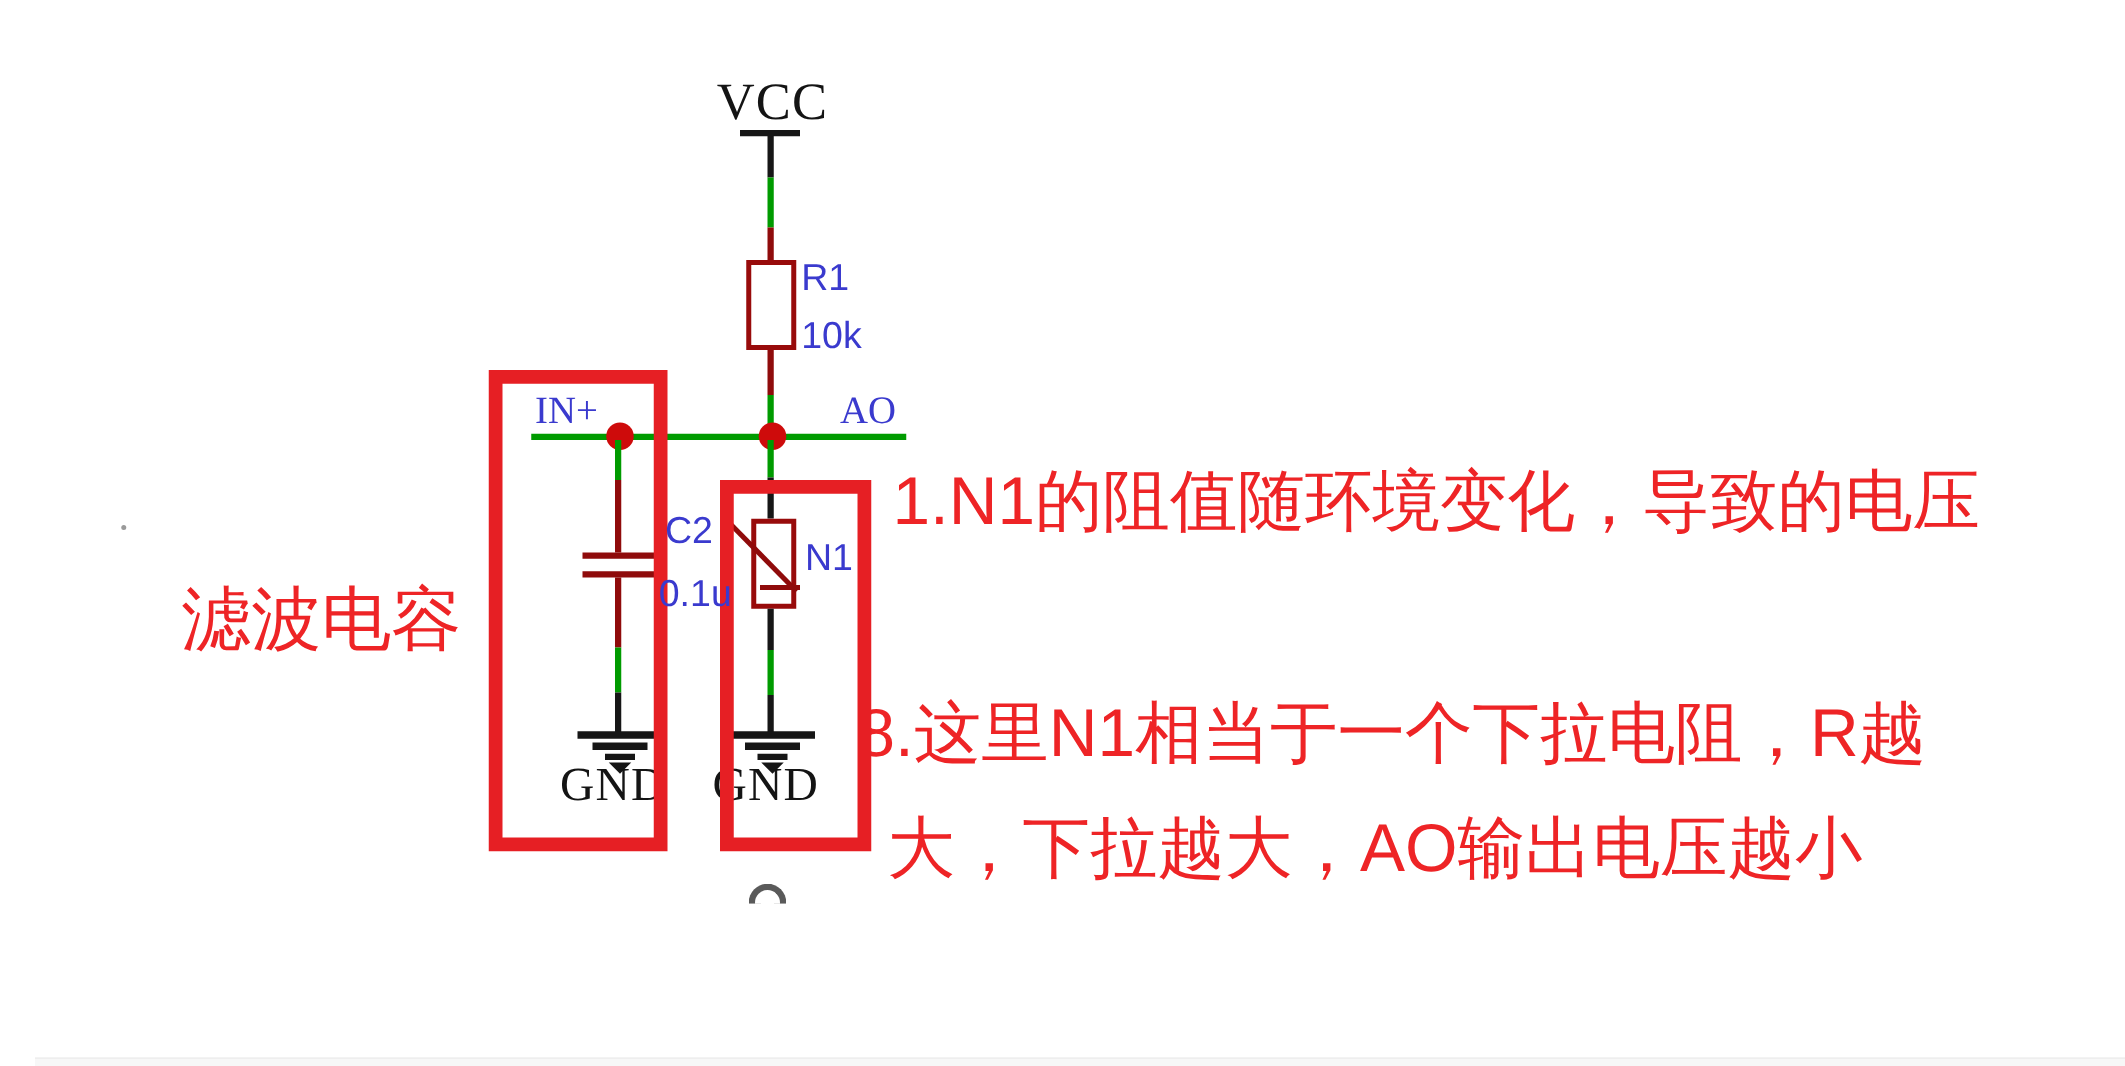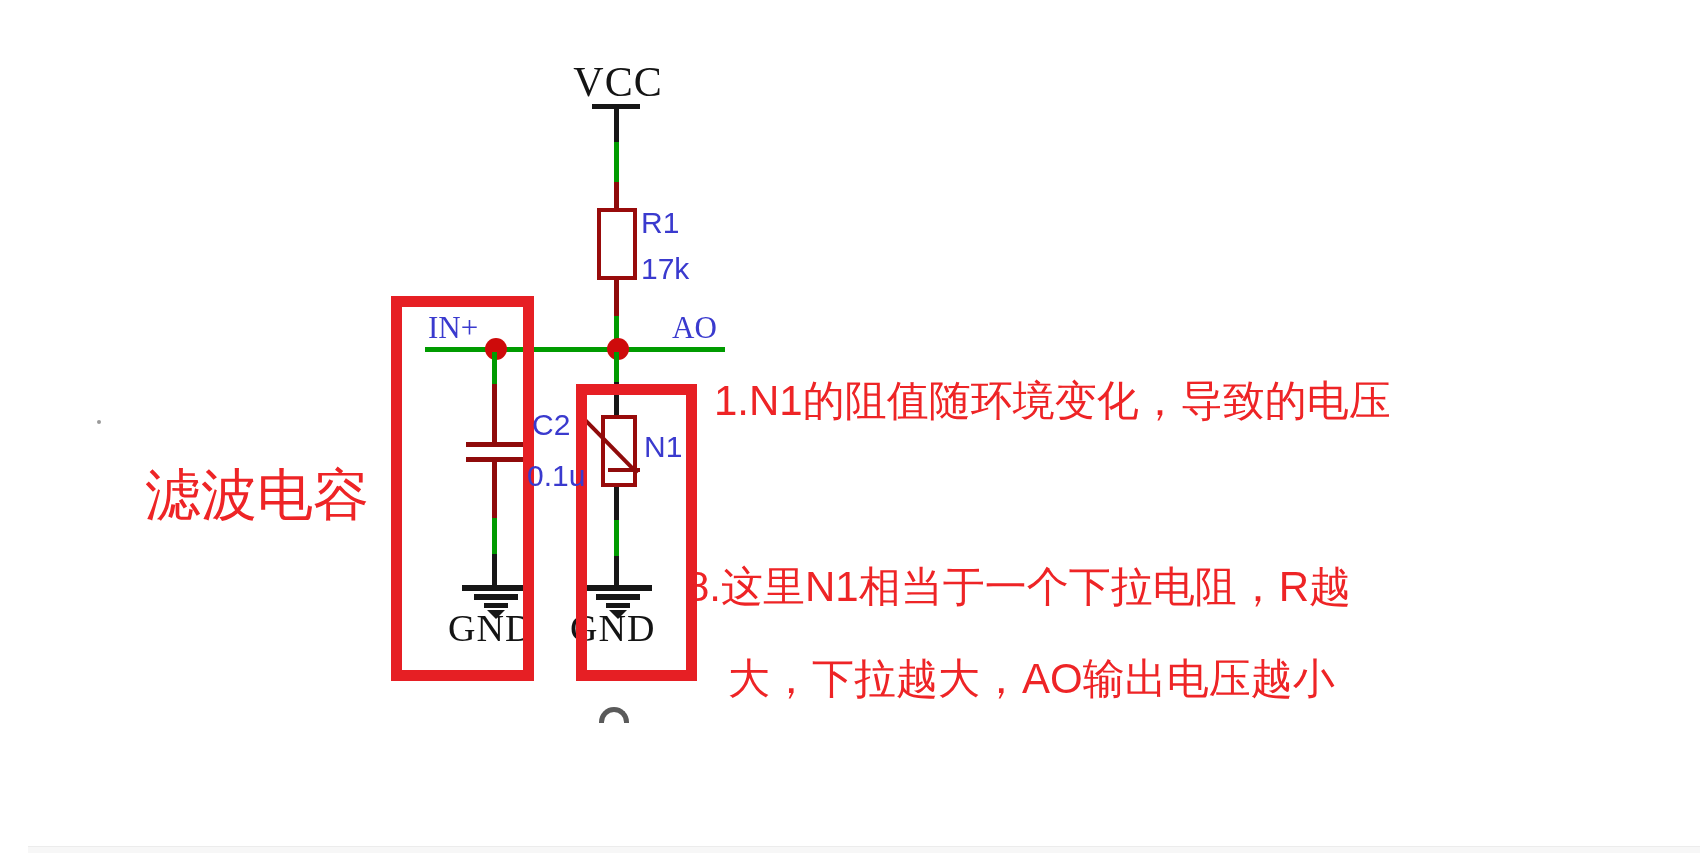--- a/index.html
+++ b/index.html
@@ -15,21 +15,21 @@
   .dred{background:#8f0b0b;}
   .blk{background:#161616;}
   
   .serif{font-family:"Liberation Serif","DejaVu Serif",serif;}
   .black-t{color:#141414;text-align:right;}
   .blue-t{color:#3a3ace;text-align:right;}
   .vcc{font-size:42px;letter-spacing:1px;}
   .gnd{font-size:38px;letter-spacing:1px;}
   .netlbl{font-size:31px;}
   .deslbl{font-size:30px;line-height:30px;color:#3a3ace;}
-  .red-note{color:#ee2426;font-size:42px;line-height:58px;white-space:nowrap;}
+  .red-note{color:#ee2426;font-size:54px;line-height:58px;white-space:nowrap;}
   .filter-lbl{color:#ee2426;font-size:56px;white-space:nowrap;}
   
   .comp-body{position:absolute;border:4px solid #980b0b;background:#ffffff;box-sizing:border-box;}
   .junction{position:absolute;width:22px;height:22px;border-radius:50%;background:#ce0b0b;}
   .anno-box{position:absolute;border:11px solid #e61f24;box-sizing:border-box;background:transparent;z-index:4;}
   .gbar{position:absolute;background:#161616;}
   .gtri{position:absolute;width:0;height:0;border-left:9px solid transparent;border-right:9px solid transparent;border-top:9px solid #161616;}
   .diag{position:absolute;background:#8f0b0b;transform-origin:0 0;}
   .arc{position:absolute;border:5px solid #5a5a5a;border-bottom:none;border-radius:16px 16px 0 0;box-sizing:border-box;}
   .lblz{z-index:6;}
@@ -41,21 +41,21 @@
 
   <div class="abs serif black-t vcc" style="left:540px;top:58px;width:100px;text-align:center;">VCC</div>
   <div class="w blk" style="left:564px;top:104px;width:48px;height:5px;"></div>
 
   <div class="w blk" style="left:586px;top:108px;width:5px;height:34px;"></div>
   <div class="w green" style="left:586px;top:142px;width:5px;height:40px;"></div>
   <div class="w dred" style="left:586px;top:182px;width:5px;height:28px;"></div>
 
   <div class="comp-body" style="left:569px;top:208px;width:40px;height:72px;"></div>
   <div class="abs deslbl lblz" style="left:613px;top:208px;">R1</div>
-  <div class="abs deslbl lblz" style="left:613px;top:254px;">17k</div>
+  <div class="abs deslbl lblz" style="left:613px;top:254px;">10k</div>
 
   <div class="w dred" style="left:586px;top:280px;width:5px;height:36px;"></div>
   <div class="w green" style="left:586px;top:316px;width:5px;height:33px;"></div>
 
   <div class="w green" style="left:397px;top:347px;width:300px;height:5px;"></div>
   <div class="junction" style="left:457px;top:338px;"></div>
   <div class="junction" style="left:579px;top:338px;"></div>
 
   <div class="abs serif blue-t netlbl lblz" style="left:400px;top:310px;">IN+</div>
   <div class="abs serif blue-t netlbl lblz" style="left:644px;top:310px;">AO</div>
@@ -96,19 +96,19 @@
   </div>
   <div class="abs serif black-t gnd" style="left:542px;top:606px;">GND</div>
 
   <div class="anno-box" style="left:363px;top:296px;width:143px;height:385px;"></div>
   <div class="anno-box" style="left:548px;top:384px;width:121px;height:297px;"></div>
 
   <div class="abs filter-lbl" style="left:117px;top:458px;">滤波电容</div>
 
   <div class="abs red-note" style="left:686px;top:372px;">1.N1的阻值随环境变化，导致的电压</div>
   <div class="abs red-note" style="left:658px;top:558px;">8.这里N1相当于一个下拉电阻，R越</div>
-  <div class="abs red-note" style="left:700px;top:650px;">大，下拉越大，AO输出电压越小</div>
+  <div class="abs red-note" style="left:682px;top:650px;">大，下拉越大，AO输出电压越小</div>
 
   <div class="arc" style="left:571px;top:707px;width:30px;height:16px;"></div>
   <div class="abs" style="left:69px;top:420px;width:4px;height:4px;border-radius:50%;background:#9a9a9a;"></div>
   <div class="abs" style="left:0;top:846px;width:1700px;height:7px;background:#f7f7f7;border-top:1px solid #ececec;"></div>
 
 </div>
 
 </body></html>

